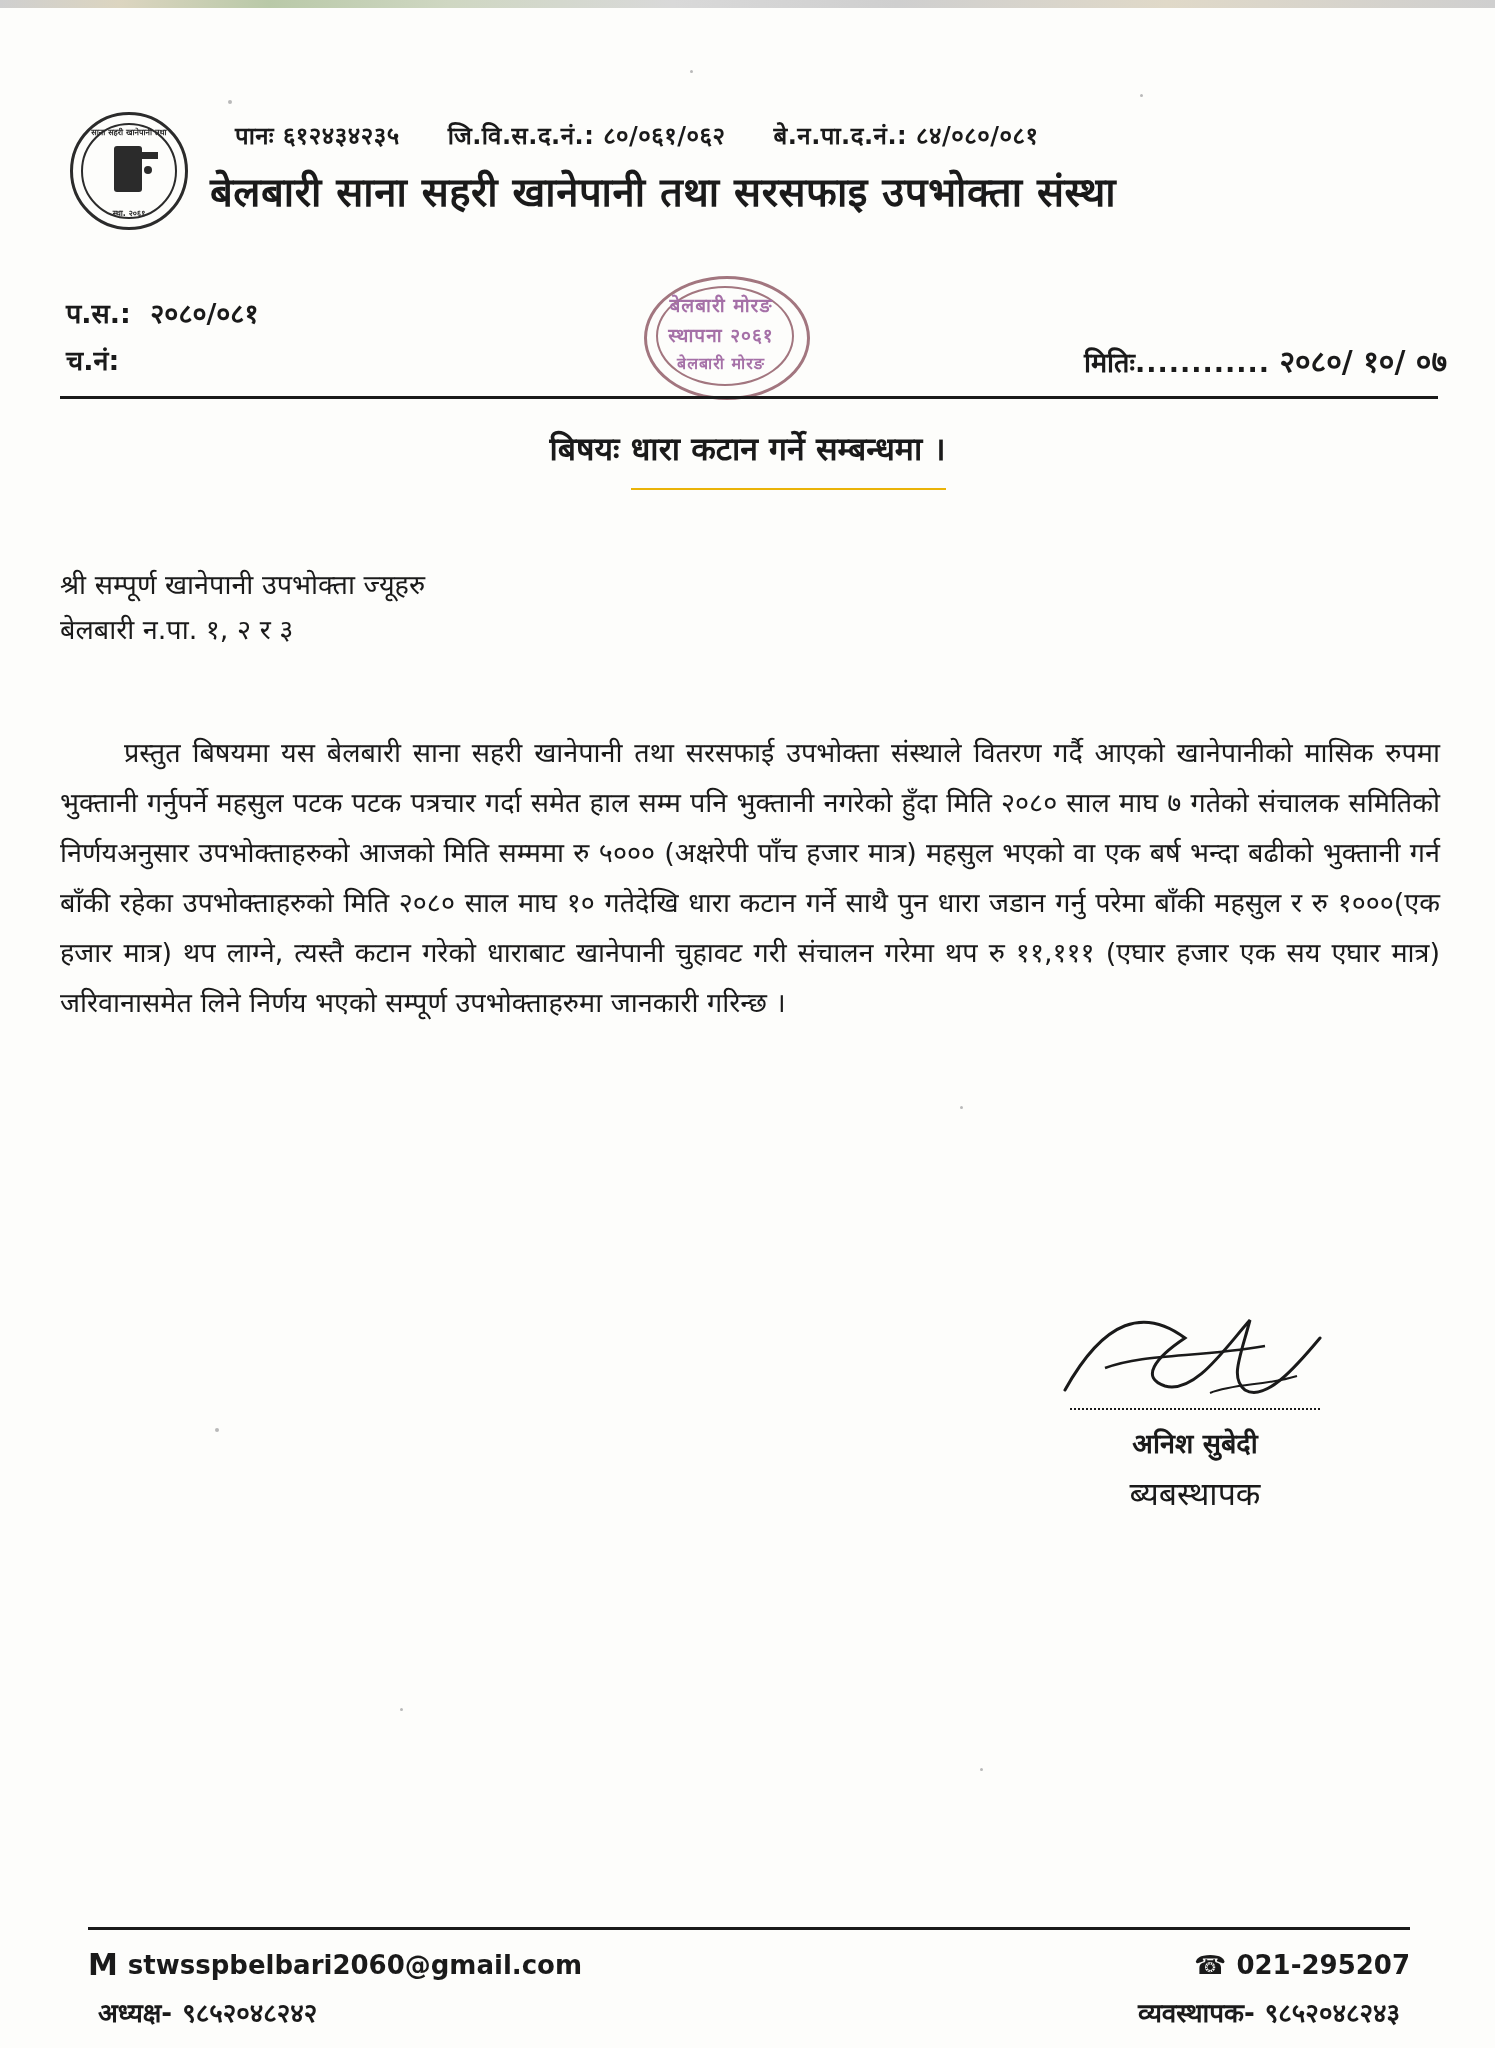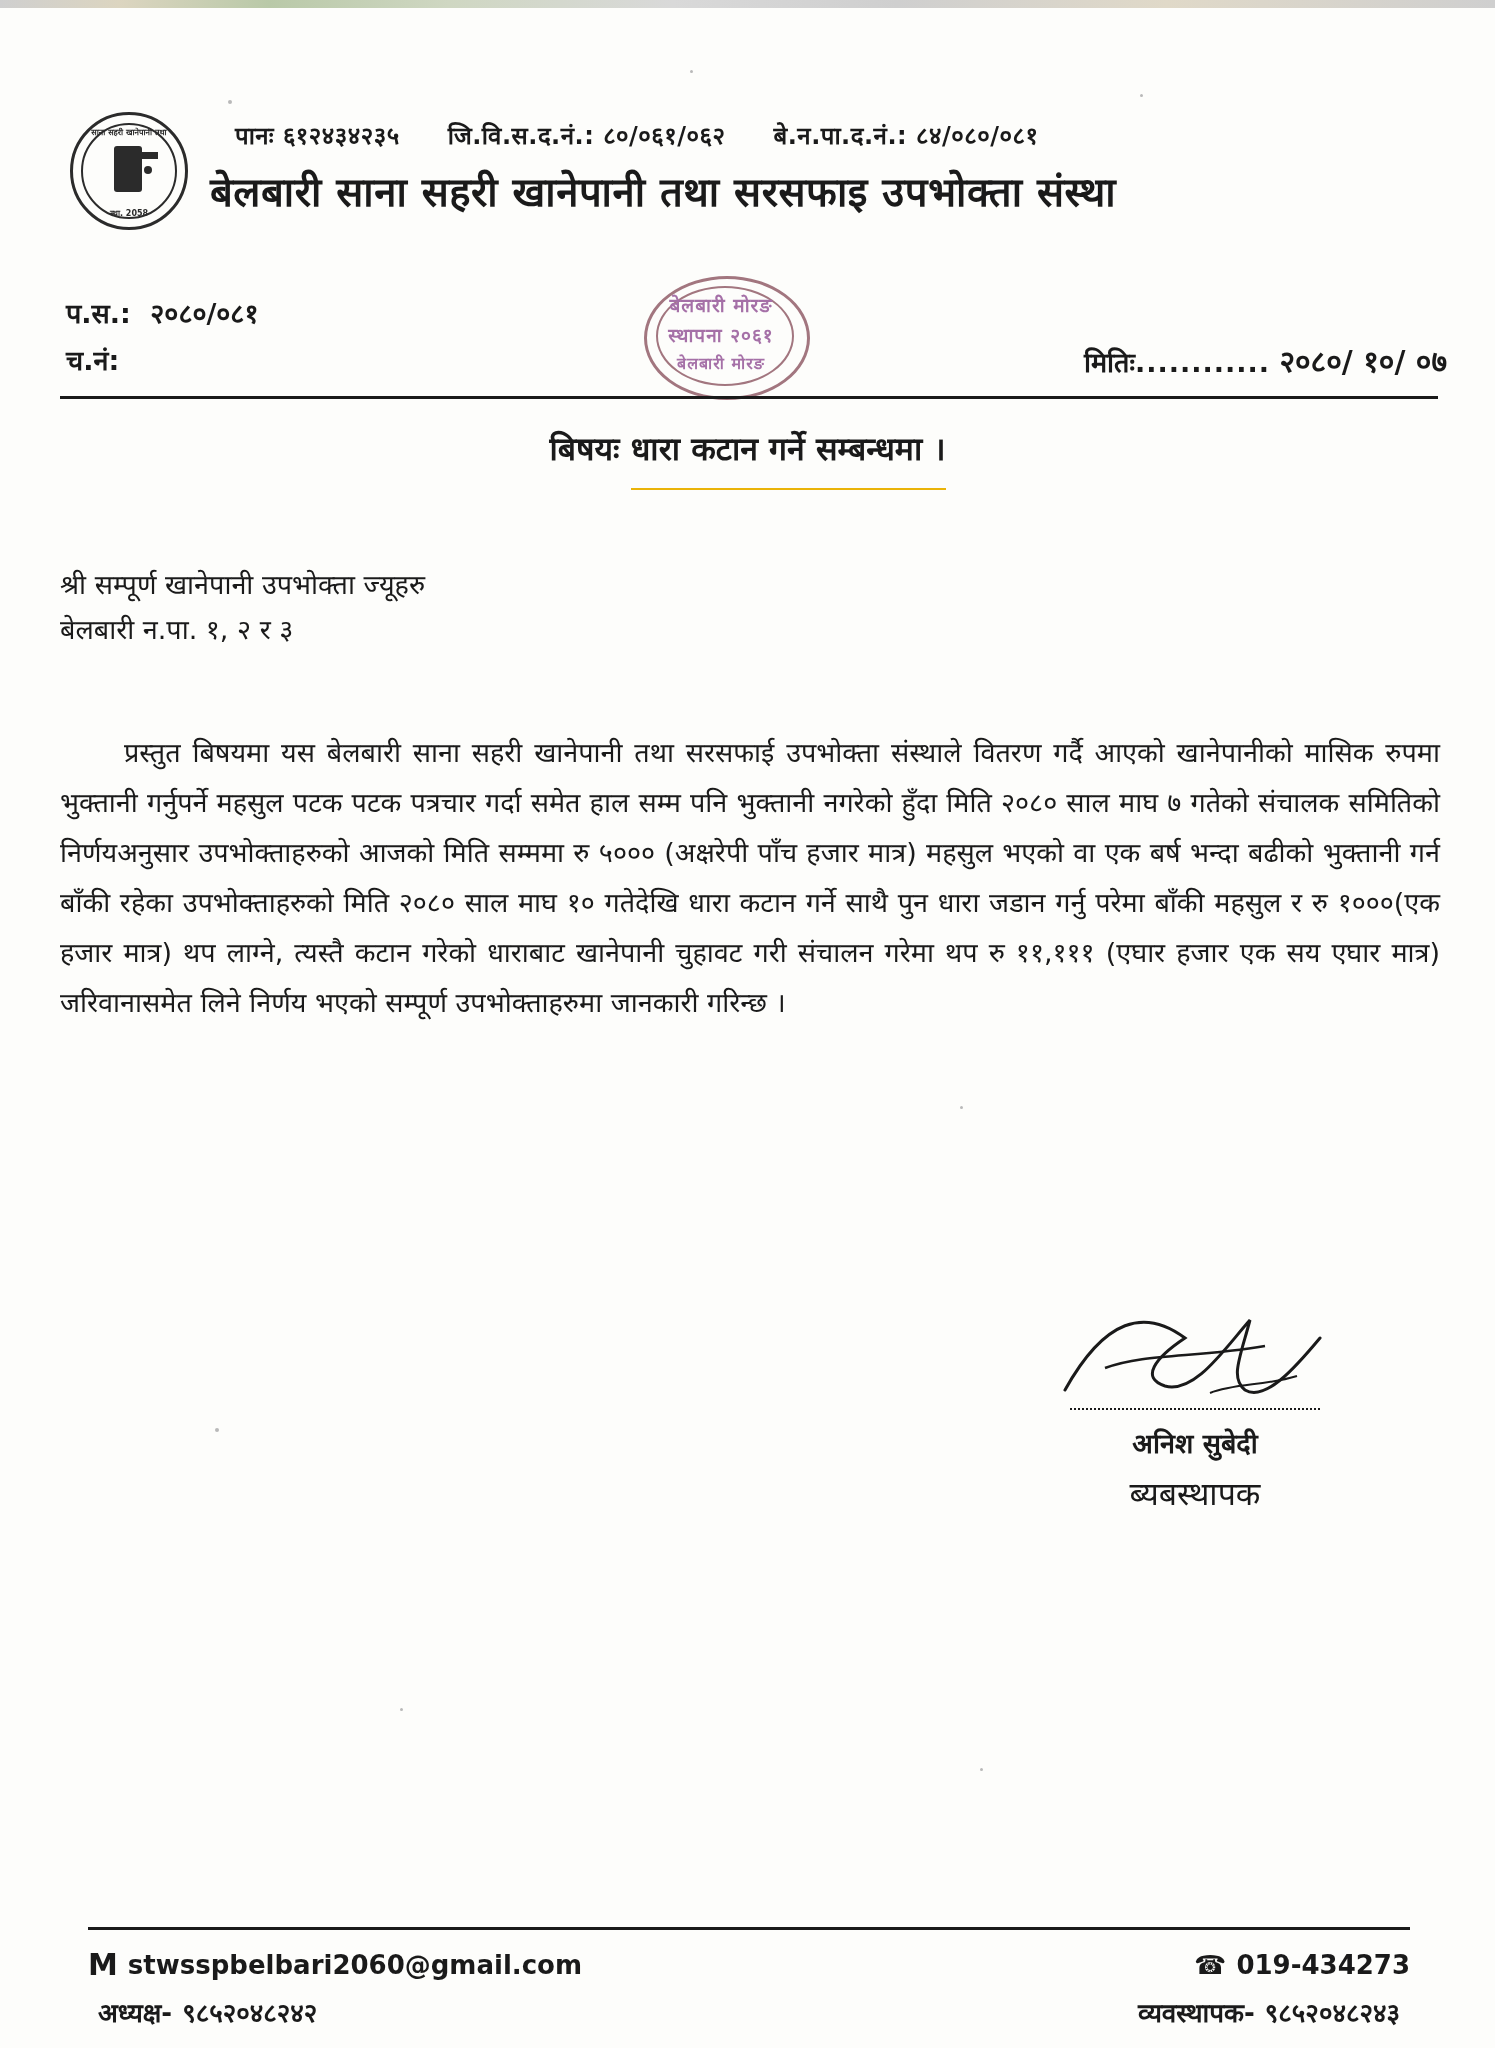--- a/index.html
+++ b/index.html
@@ -266,21 +266,21 @@
 
   <div class="header">
 
     <div class="logo">
       <div class="ring"></div>
       <div class="ring2"></div>
       <div class="txt-top">साना सहरी खानेपानी तथा</div>
       <div class="tap"></div>
       <div class="spout"></div>
       <div class="drops"></div>
-      <div class="txt-bot">स्था. 2058</div>
+      <div class="txt-bot">स्था. २०६१</div>
     </div>
 
     <div class="reg-line">
       <span class="item">
         <span>पानः</span>
         <span class="val">६१२४३४२३५</span>
       </span>
       <span class="item">
         <span>जि.वि.स.द.नं.:</span>
         <span class="val">८०/०६१/०६२</span>
@@ -350,21 +350,21 @@
 
   <div class="footer-rule"></div>
   <div class="footer">
     <div class="footer-row r1">
       <div class="f-cell">
         <span class="gicon">M</span>
         <span>stwsspbelbari2060@gmail.com</span>
       </div>
       <div class="f-cell">
         <span class="gicon phone-ic">☎</span>
-        <span>019-434273</span>
+        <span>021-295207</span>
       </div>
     </div>
     <div class="footer-row r2">
       <div class="f-cell">
         <span>अध्यक्ष-</span>
         <span>९८५२०४८२४२</span>
       </div>
       <div class="f-cell">
         <span>व्यवस्थापक-</span>
         <span>९८५२०४८२४३</span>

